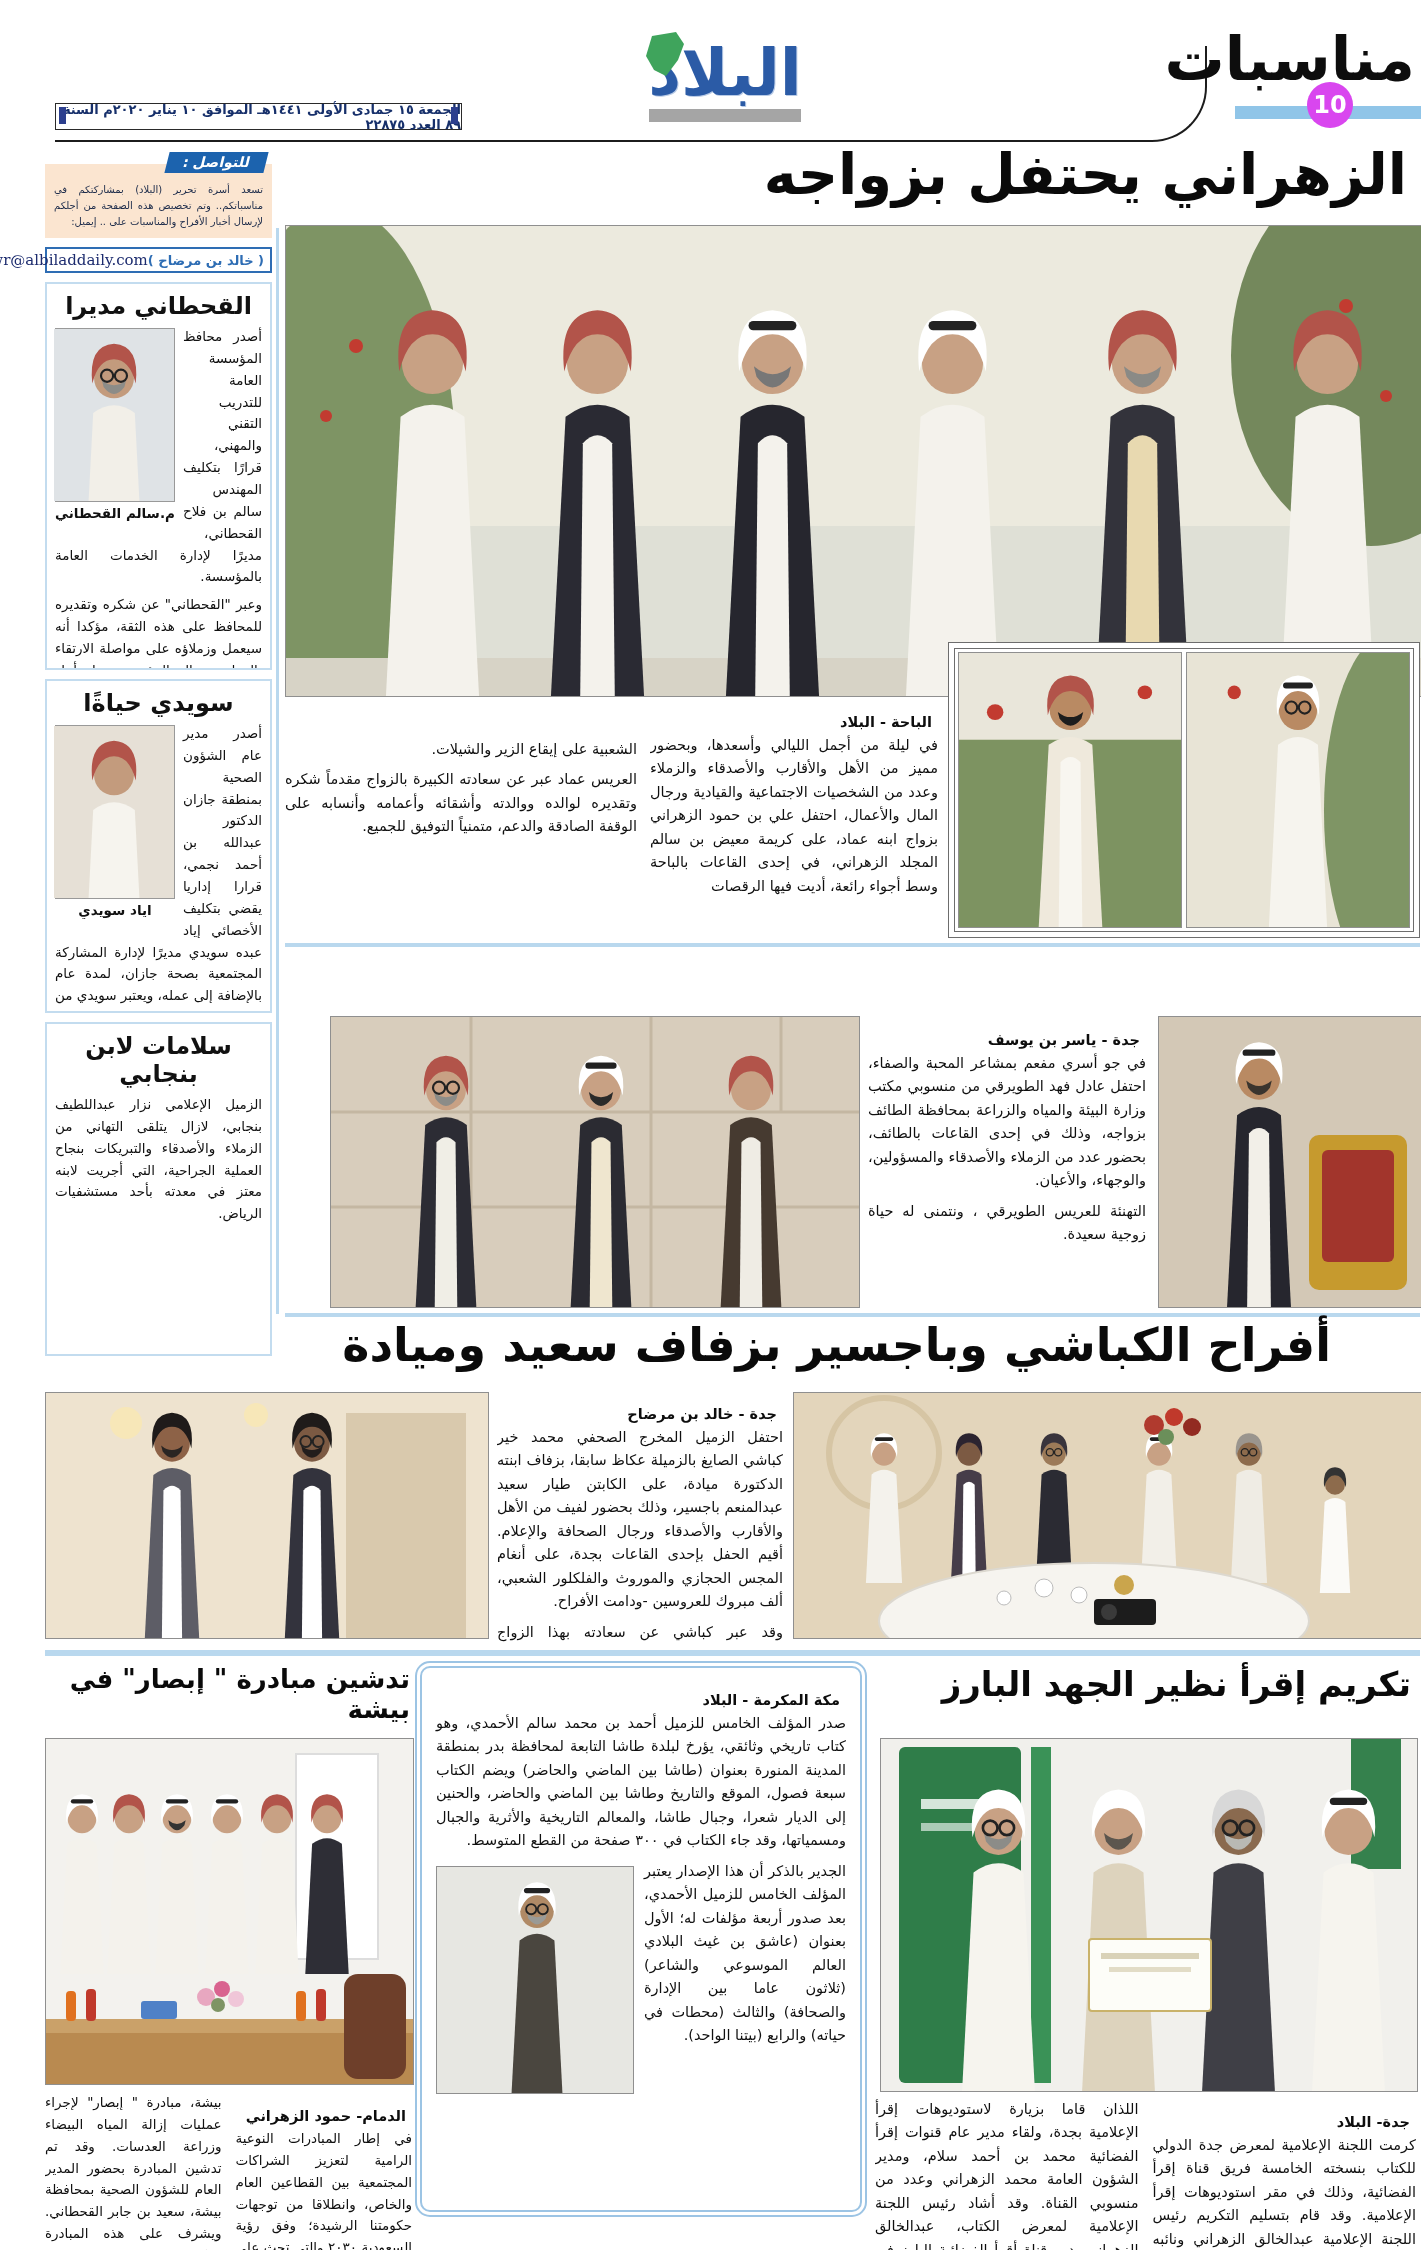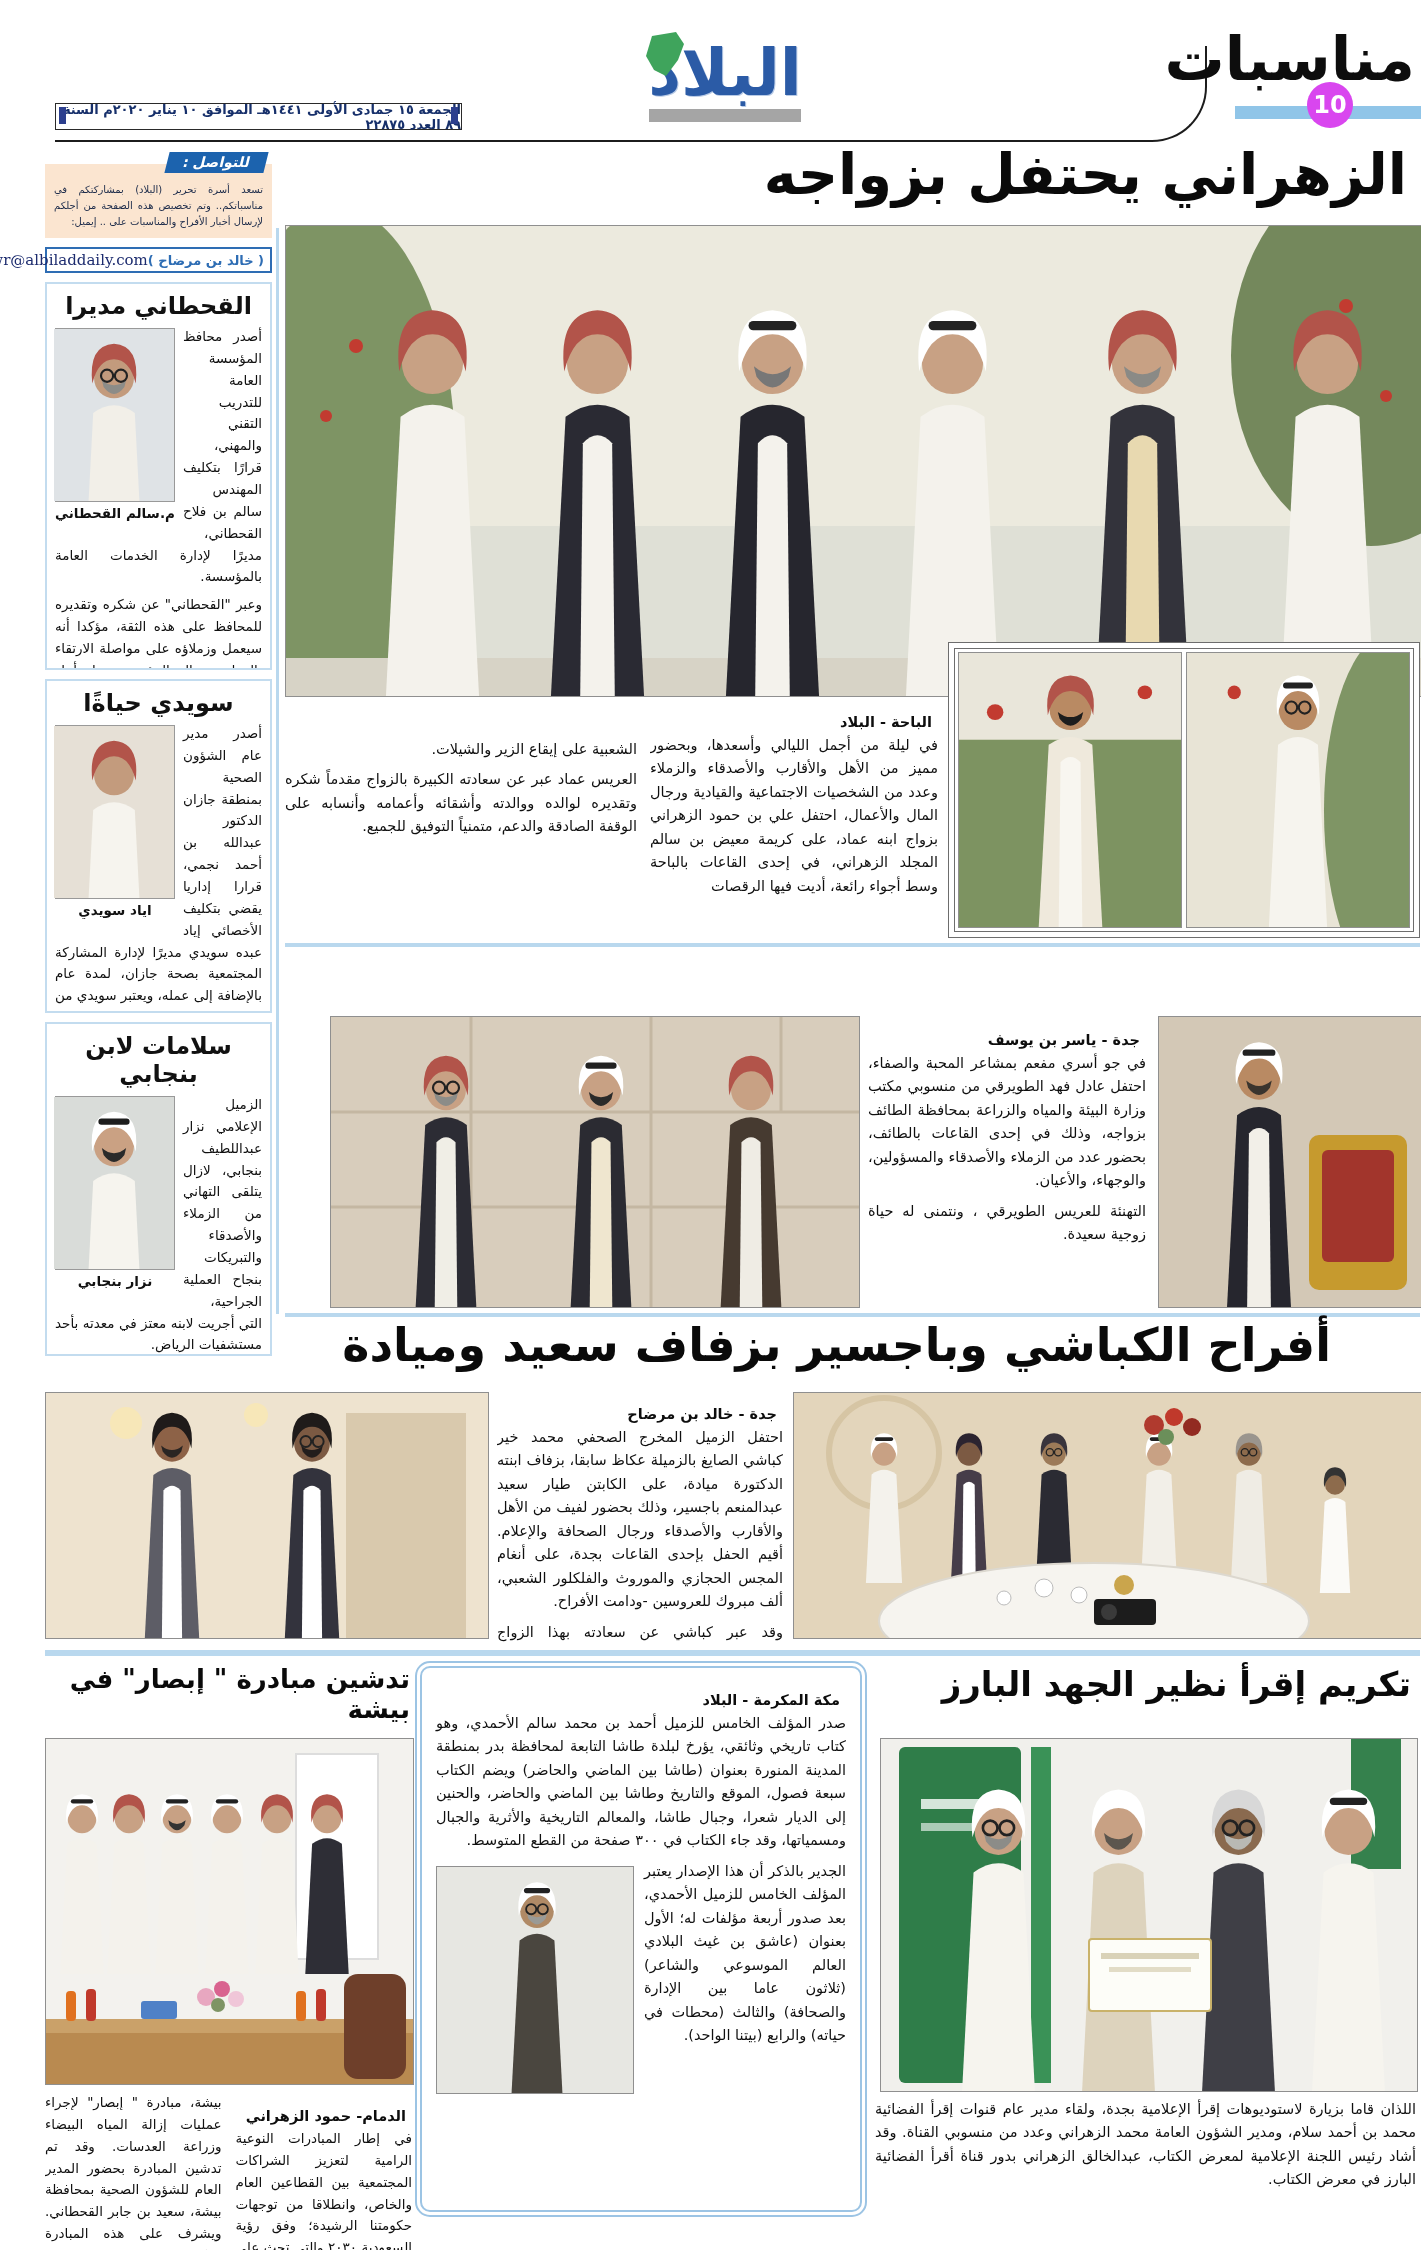--- a/index.html
+++ b/index.html
@@ -155,29 +155,20 @@
         <div class="side-caption">اياد سويدي</div>
       </div>
       <div class="side-body">
         <p>أصدر مدير عام الشؤون الصحية بمنطقة جازان الدكتور عبدالله بن أحمد نجمي، قرارا إداريا يقضي بتكليف الأخصائي إياد عبده سويدي مديرًا لإدارة المشاركة المجتمعية بصحة جازان، لمدة عام بالإضافة إلى عمله، ويعتبر سويدي من الكفاءات المتميزة بصحة جازان.</p>
 
       </div>
     </section>
 
     <section class="side-article clip" style="height:318px;">
       <h3 class="side-title">سلامات لابن بنجابي</h3>
-      <div class="side-photo">
-        <div class="frame">
-          <svg viewBox="0 0 120 172" preserveAspectRatio="none" style="display:block;width:120px;height:172px;">
-            <rect width="120" height="172" fill="#d9dcd9"></rect>
-            <use href="#fig" x="-8" y="6" width="136" height="260" style="--robe:#f6f4ee;--scarf:#ffffff;--igal:#1d1d1d;--beard:#2a2a2a;--skin:#caa183"></use>
-          </svg>
-        </div>
-        <div class="side-caption">نزار بنجابي</div>
-      </div>
       <div class="side-body">
         <p>الزميل الإعلامي نزار عبداللطيف بنجابي، لازال يتلقى التهاني من الزملاء والأصدقاء والتبريكات بنجاح العملية الجراحية، التي أجريت لابنه معتز في معدته بأحد مستشفيات الرياض.</p>
 
       </div>
     </section>
   </aside>
 
   <div class="abs photo" style="left:285px;top:225px;width:1135px;height:470px;">
     <svg viewBox="0 0 1135 470" preserveAspectRatio="none">
       <rect width="1135" height="470" fill="#dfe0d6"></rect>
@@ -319,20 +310,24 @@
       <use href="#fig" x="175" y="40" width="125" height="312" style="--robe:#ddd3bd;--scarf:#ffffff;--beard:#5c564e"></use>
       <use href="#fig" x="295" y="40" width="125" height="312" style="--robe:#3f3f46;--scarf:#d8d8d8;--skin:#8a6a4f;--glass:#222;--beard:#b9b9b4"></use>
       <use href="#fig" x="405" y="40" width="125" height="312" style="--robe:#f6f4ee;--scarf:#ffffff;--igal:#222"></use>
       <rect x="208" y="200" width="122" height="72" rx="3" fill="#fdfdf8" stroke="#c9b26a" stroke-width="2"></rect>
       <rect x="220" y="214" width="98" height="6" fill="#d9d2b8"></rect>
         <rect x="228" y="228" width="82" height="5" fill="#e2dcc6"></rect>
     </svg>
   </div>
 
   <div class="abs twocol clip" style="left:875px;top:2098px;width:541px;height:152px;">
+    <div class="col">
+      <div class="dateline">جدة- البلاد</div>
+      <div class="art-text">كرمت اللجنة الإعلامية لمعرض جدة الدولي للكتاب بنسخته الخامسة فريق قناة إقرأ الفضائية، وذلك في مقر استوديوهات إقرأ الإعلامية. وقد قام بتسليم التكريم رئيس اللجنة الإعلامية عبدالخالق الزهراني ونائبه خير الله زربان،</div>
+    </div>
     <div class="col">
       <div class="art-text">اللذان قاما بزيارة لاستوديوهات إقرأ الإعلامية بجدة، ولقاء مدير عام قنوات إقرأ الفضائية محمد بن أحمد سلام، ومدير الشؤون العامة محمد الزهراني وعدد من منسوبي القناة. وقد أشاد رئيس اللجنة الإعلامية لمعرض الكتاب، عبدالخالق الزهراني بدور قناة أقرأ الفضائية البارز في معرض الكتاب.</div>
     </div>
   </div>
 
   <div class="abs author-box clip">
     <div class="dateline">مكة المكرمة - البلاد</div>
     <div class="art-text">
       <p>صدر المؤلف الخامس للزميل أحمد بن محمد سالم الأحمدي، وهو كتاب تاريخي وثائقي، يؤرخ لبلدة طاشا التابعة لمحافظة بدر بمنطقة المدينة المنورة بعنوان (طاشا بين الماضي والحاضر) ويضم الكتاب سبعة فصول، الموقع والتاريخ وطاشا بين الماضي والحاضر، والحنين إلى الديار شعرا، وجبال طاشا، والمعالم التاريخية والأثرية والجبال ومسمياتها، وقد جاء الكتاب في ٣٠٠ صفحة من القطع المتوسط.</p>
     </div>

